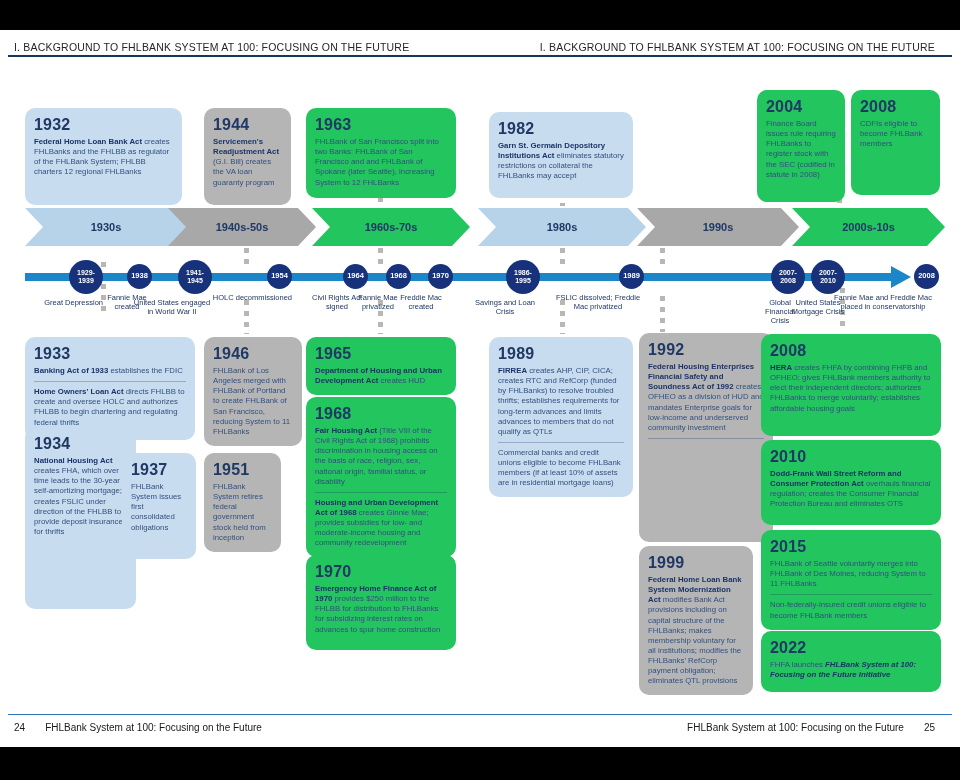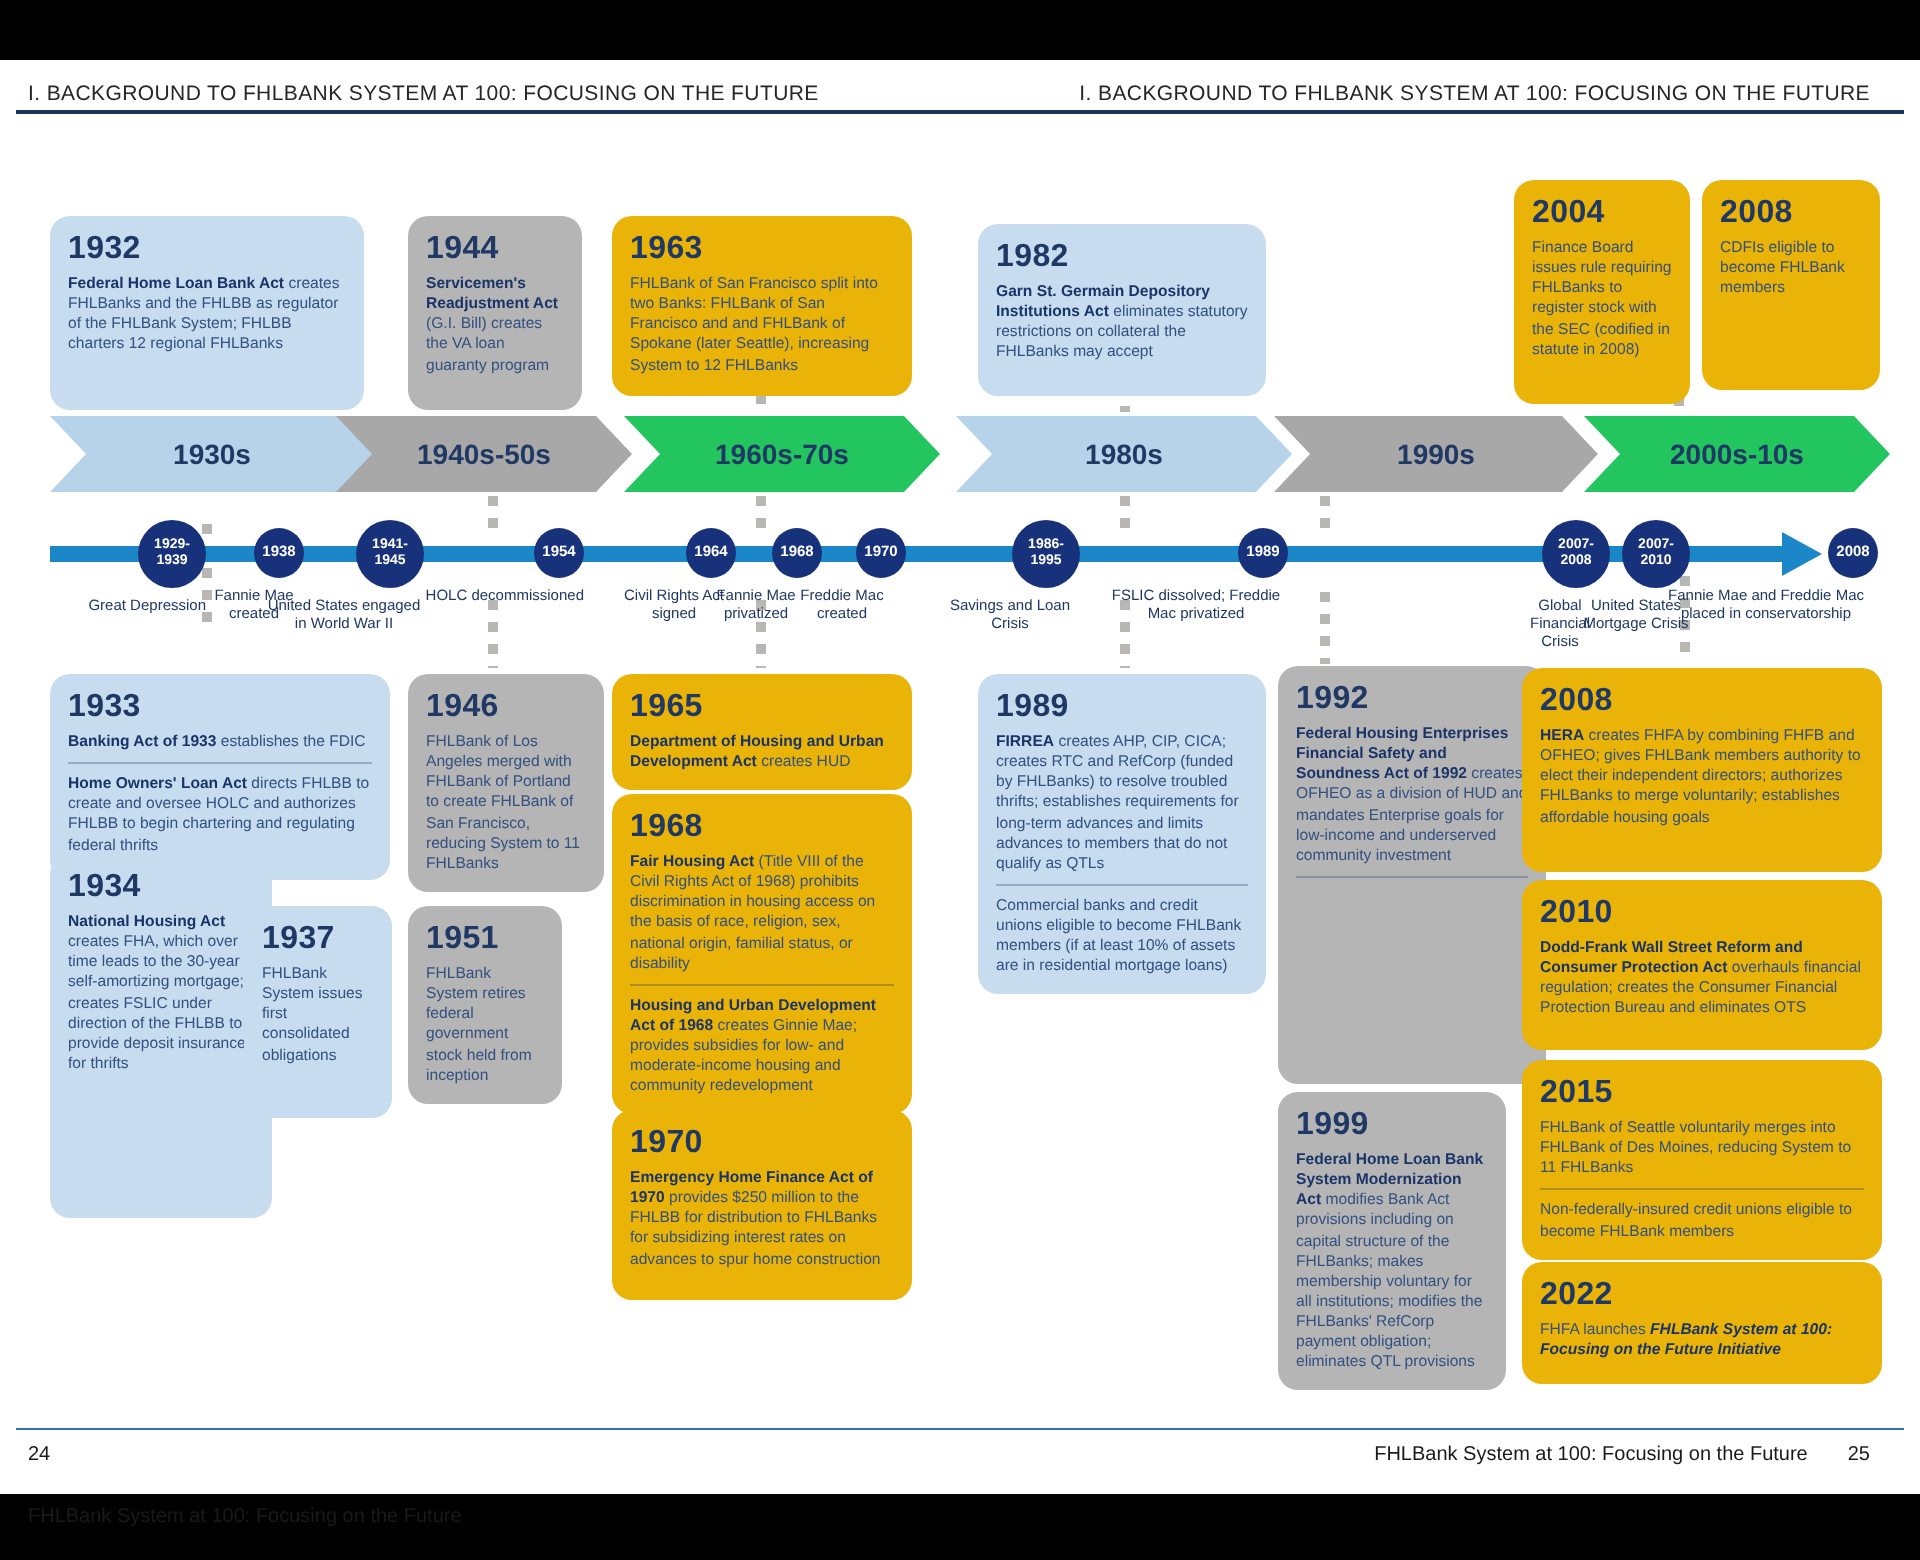--- a/index.html
+++ b/index.html
@@ -10,28 +10,28 @@
   }
   .sheet { position:absolute; left:0; top:30px; width:960px; height:717px; background:#ffffff; }
 
   .hdr-title { position:absolute; top:41px; font-size:10.5px; color:#262626; letter-spacing:0.2px; white-space:nowrap; }
   .hdr-title.left { left:14px; }
   .hdr-title.right { right:25px; }
   .hdr-rule { position:absolute; top:55px; left:8px; right:8px; border-top:2.5px solid #17365d; }
 
   .ftr-rule { position:absolute; top:714px; left:8px; right:8px; border-top:1.5px solid #2e74b5; }
   .ftr { position:absolute; top:722px; font-size:10px; color:#1a1a1a; display:flex; gap:20px; white-space:nowrap; }
-  .ftr.left { left:14px;flex-direction:column; }
+  .ftr.left { left:14px; }
   .ftr.right { right:25px; }
 
   
   .era {
     position:absolute; top:208px; height:38px;
     display:flex; align-items:center; justify-content:center;
-    font-size:14px; font-weight:bold; color:#1f3864;
+    font-size:11px; font-weight:bold; color:#1f3864;
     clip-path:polygon(0 0, calc(100% - 18px) 0, 100% 50%, calc(100% - 18px) 100%, 0 100%, 18px 50%);
   }
   .era-blue  { background:#b7d3ea; }
   .era-gray  { background:#a8a8a8; }
   .era-light { background:#22c55e; }
 
   
   .tl-line { position:absolute; left:25px; top:273px; width:868px; height:8px; background:#1b86c8; }
   .tl-arrowhead { position:absolute; left:891px; top:266px; width:0; height:0;
     border-left:20px solid #1b86c8; border-top:11px solid transparent; border-bottom:11px solid transparent; }
@@ -42,21 +42,21 @@
     display:flex; align-items:center; justify-content:center;
     font-weight:bold; white-space:pre-line; line-height:1.12; text-align:center; }
   .dot.big   { width:34px; height:34px; margin-top:1px; font-size:7px; }
   .dot.small { width:25px; height:25px; margin-top:5px; font-size:7.5px; }
   .m-label { margin-top:5px; font-size:7.5px; color:#1f3864; line-height:1.18; }
 
   
   .event-box { position:absolute; box-sizing:border-box; border-radius:10px; padding:8px 9px 9px; }
   .tone-blue  { background:#c8dcef; }
   .tone-gray  { background:#b5b5b6; }
-  .tone-light { background:#eab308; }
+  .tone-light { background:#22c55e; }
   .ev-year { font-size:16px; font-weight:bold; color:#1f3864; margin:0 0 3px 0; letter-spacing:0.2px; }
   .ev-p { font-size:7.8px; line-height:1.3; color:#33507f; }
   .ev-p .b { font-weight:bold; color:#1b3468; }
   .ev-p .i { font-style:italic; }
   .ev-divider { border-top:1px solid rgba(31,56,100,0.3); margin:5px 0; }
 
   
   .dots-v { position:absolute; width:5px;
     background-image:repeating-linear-gradient(to bottom,#b9b7b3 0 5px, transparent 5px 11px); }
 </style>

